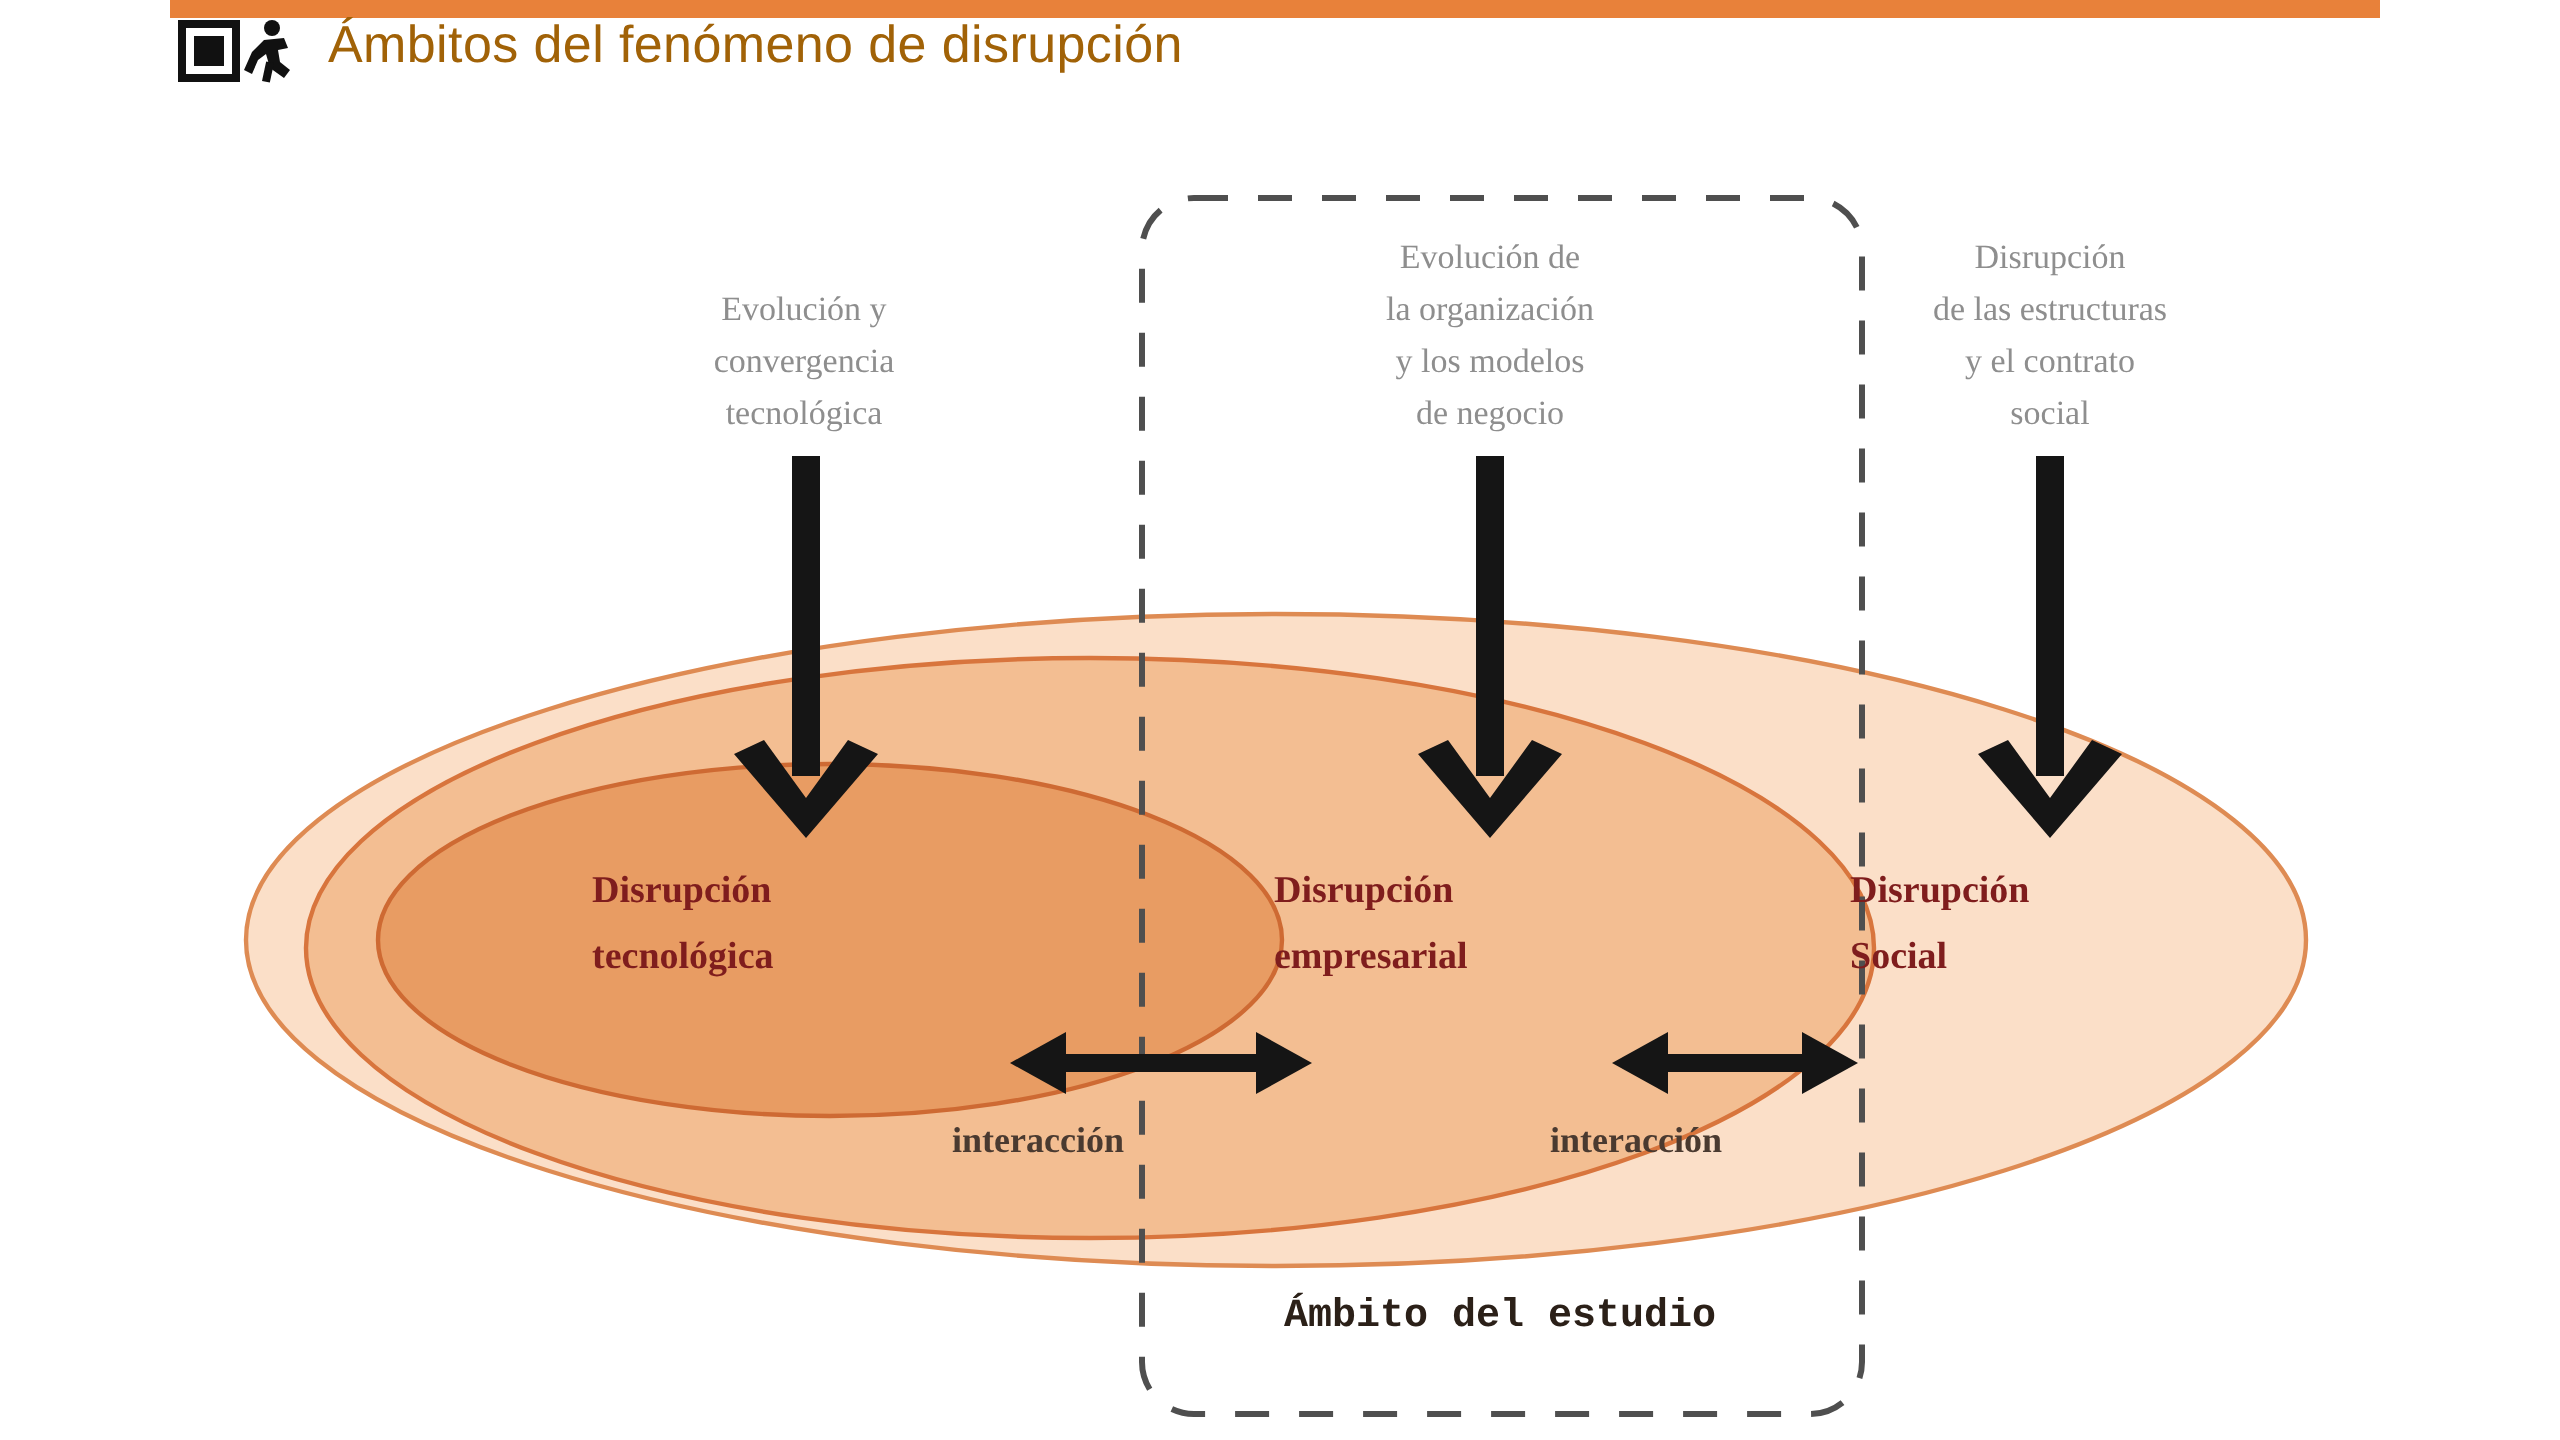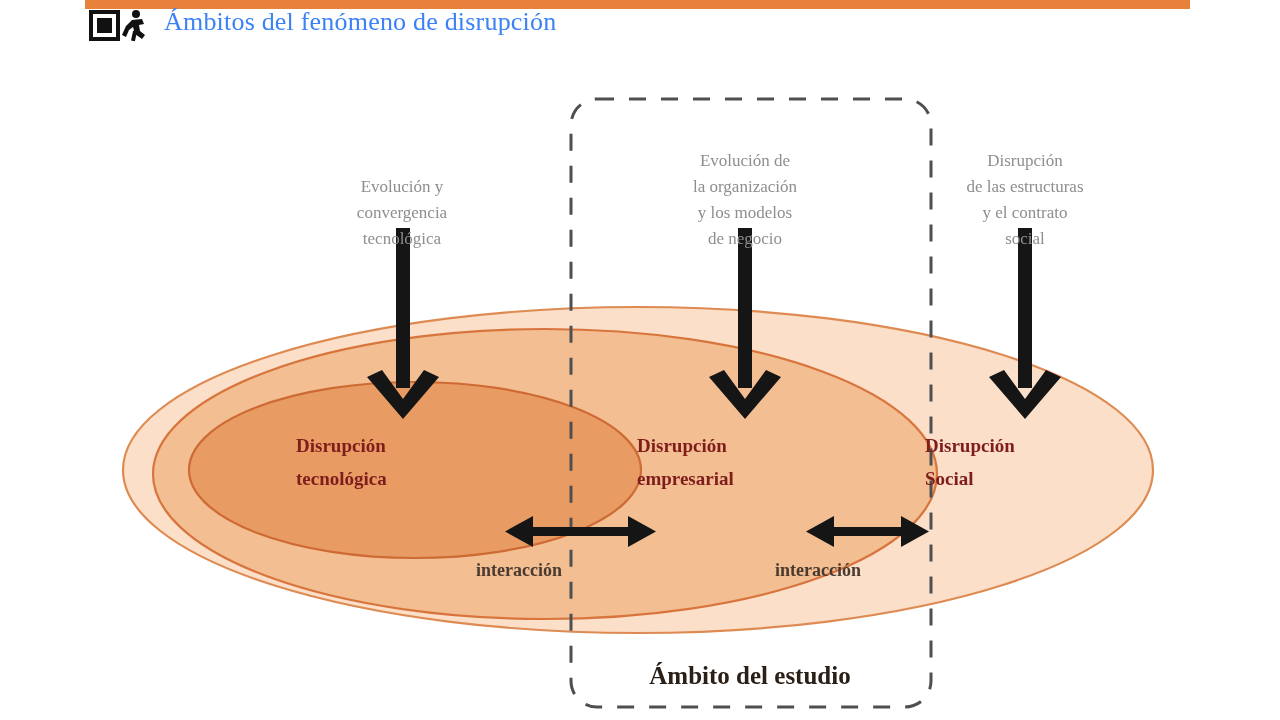--- a/index.html
+++ b/index.html
@@ -29,23 +29,23 @@
     position: absolute;
     left: 88px;
     top: 8px;
     width: 66px;
     height: 34px;
   }
   #header-title {
     position: absolute;
     left: 164px;
     top: 7px;
-    font-family: Liberation Serif, serif;
+    font-family: Liberation Sans, sans-serif;
     font-size: 26px;
-    color: #3b82f6;
+    color: #a16207;
     white-space: nowrap;
     letter-spacing: 0.2px;
   }
 
   
   #diagram {
     position: absolute;
     left: 0;
     top: 0;
     width: 1280px;
@@ -54,21 +54,20 @@
 
   
   .caption {
     position: absolute;
     text-align: center;
     font-family: "Liberation Serif", serif;
     font-size: 17px;
     line-height: 26px;
     color: #8e8e8e;
     white-space: pre-line;
-    margin-top: 32px;
   }
   #caption-tech   { left: 312px; top: 142px; width: 180px; }
   #caption-org    { left: 650px; top: 116px; width: 190px; }
   #caption-social { left: 930px; top: 116px; width: 190px; }
 
   
   .zone-label {
     position: absolute;
     font-family: "Liberation Serif", serif;
     font-weight: bold;
@@ -91,26 +90,26 @@
     color: #4a3a30;
     white-space: nowrap;
   }
   #interaction-label-1 { left: 476px; top: 560px; width: 180px; }
   #interaction-label-2 { left: 775px; top: 560px; width: 180px; }
 
   
   #scope-label {
     position: absolute;
     left: 575px;
-    top: 662px;
+    top: 647px;
     width: 350px;
     text-align: center;
-    font-family: Liberation Serif, serif;
+    font-family: Liberation Mono, monospace;
     font-weight: bold;
-    font-size: 25px;
+    font-size: 20px;
     color: #2b2018;
     white-space: nowrap;
   }
 </style>
 </head>
 <body>
 
 <div id="page">
 
   <div id="top-bar"></div>

